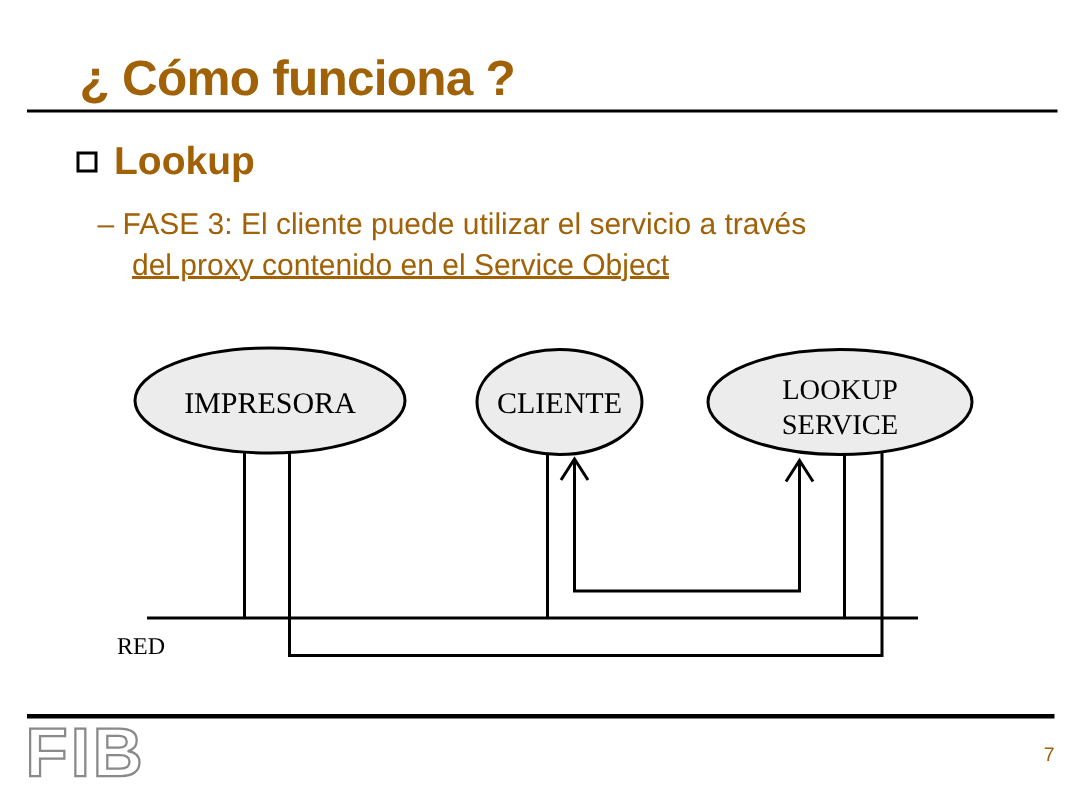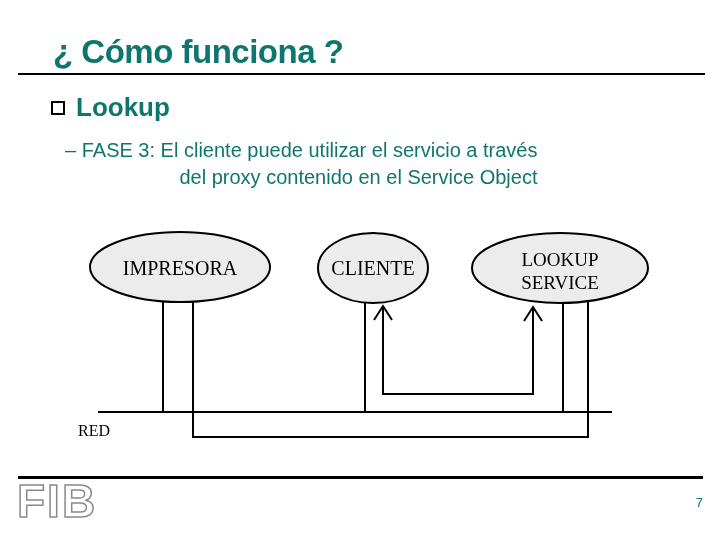--- a/index.html
+++ b/index.html
@@ -1,29 +1,29 @@
 <!DOCTYPE html>
 <html><head>
 <meta charset="utf-8">
 <style>
   html,body{margin:0;padding:0;background:#fff;}
   .slide{
     position:relative;width:720px;height:540px;background:#ffffff;
-    overflow:hidden;font-family:"Liberation Sans",sans-serif;color:#0f766e;
+    overflow:hidden;font-family:"Liberation Sans",sans-serif;color:#a16207;
   }
   .title{
     position:absolute;left:53px;top:35px;font-size:33px;font-weight:bold;
     letter-spacing:-0.5px;line-height:1;white-space:nowrap;
   }
   .title-rule{position:absolute;left:18px;top:73px;width:687px;height:2px;background:#000;}
   .bullet-row{position:absolute;left:51px;top:94px;display:flex;align-items:center;}
   .bullet-square{width:10px;height:10px;border:2.5px solid #000;margin-right:11px;margin-top:2px;}
   .bullet-label{font-size:26px;font-weight:bold;line-height:1;white-space:nowrap;}
-  .subbullet{position:absolute;left:65px;top:137px;font-size:20px;line-height:27px;text-align:right;}
-  .subbullet .l2{margin-left:35px;}
+  .subbullet{position:absolute;left:65px;top:137px;font-size:20px;line-height:27px;}
+  .subbullet .l2{margin-left:23px;text-decoration:underline;}
   .diagram-svg{position:absolute;left:0;top:0;width:720px;height:540px;}
   .node-label{font-family:"Liberation Serif","DejaVu Serif",serif;font-size:20px;fill:#000;}
   .node-label-sm{font-family:"Liberation Serif","DejaVu Serif",serif;font-size:19px;fill:#000;}
   .net-label{font-family:"Liberation Serif","DejaVu Serif",serif;font-size:16px;fill:#000;}
   .wire{stroke:#000;stroke-width:2;fill:none;}
   .footer-rule{position:absolute;left:18px;top:476px;width:685px;height:3px;background:#000;}
   .fib-text{
     font-family:"Liberation Sans",sans-serif;font-weight:bold;font-size:46px;
     fill:#ffffff;stroke:#8a8a8a;stroke-width:1.5;letter-spacing:2px;
   }

